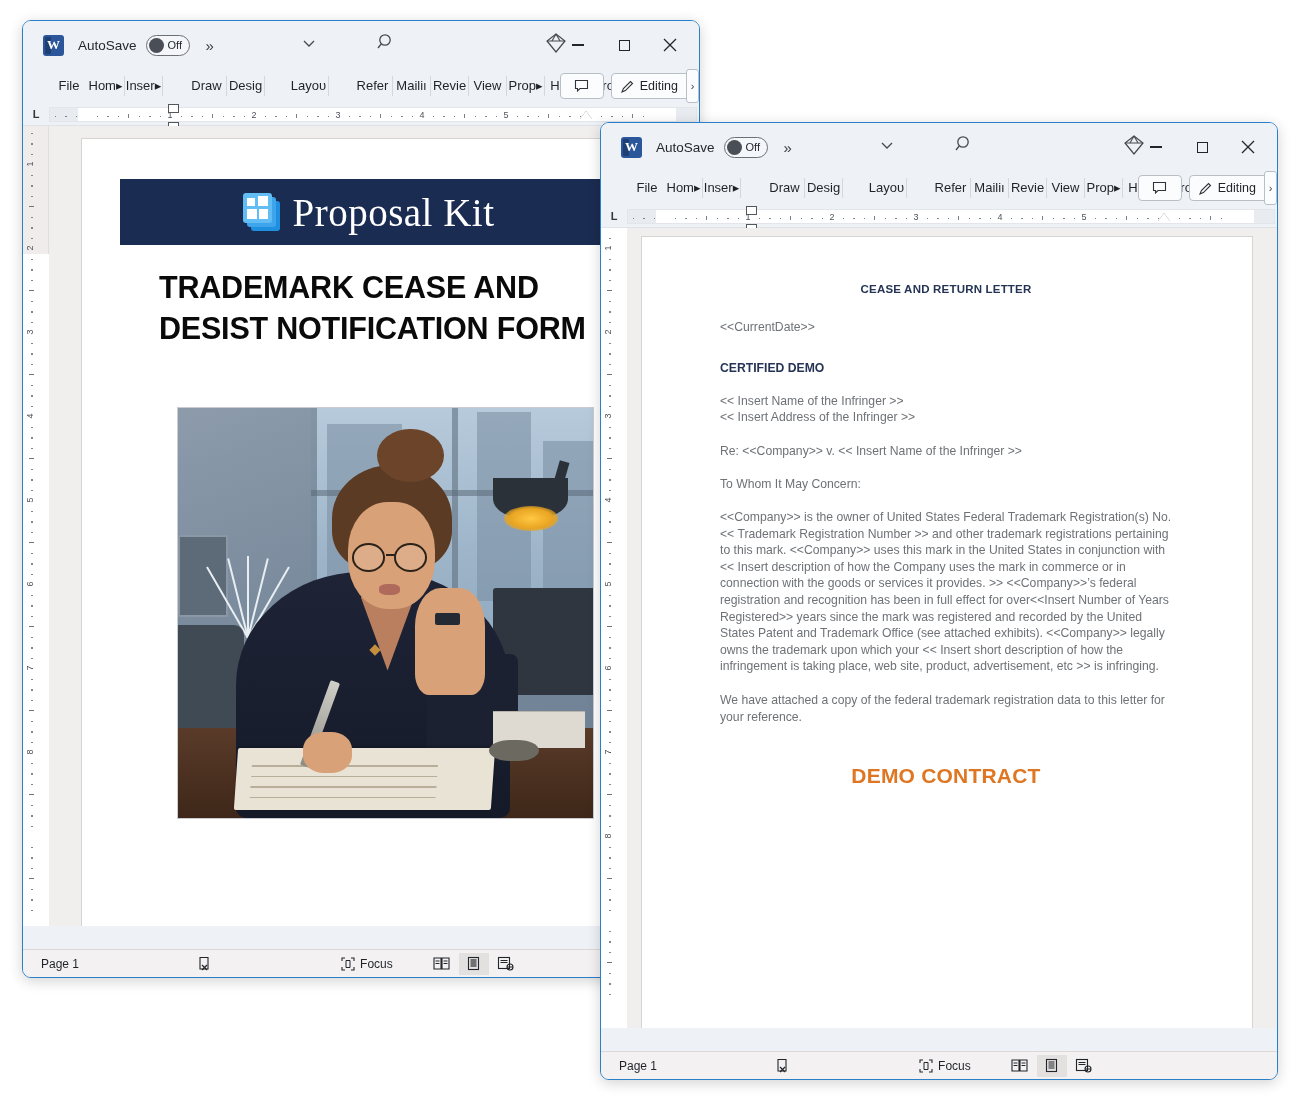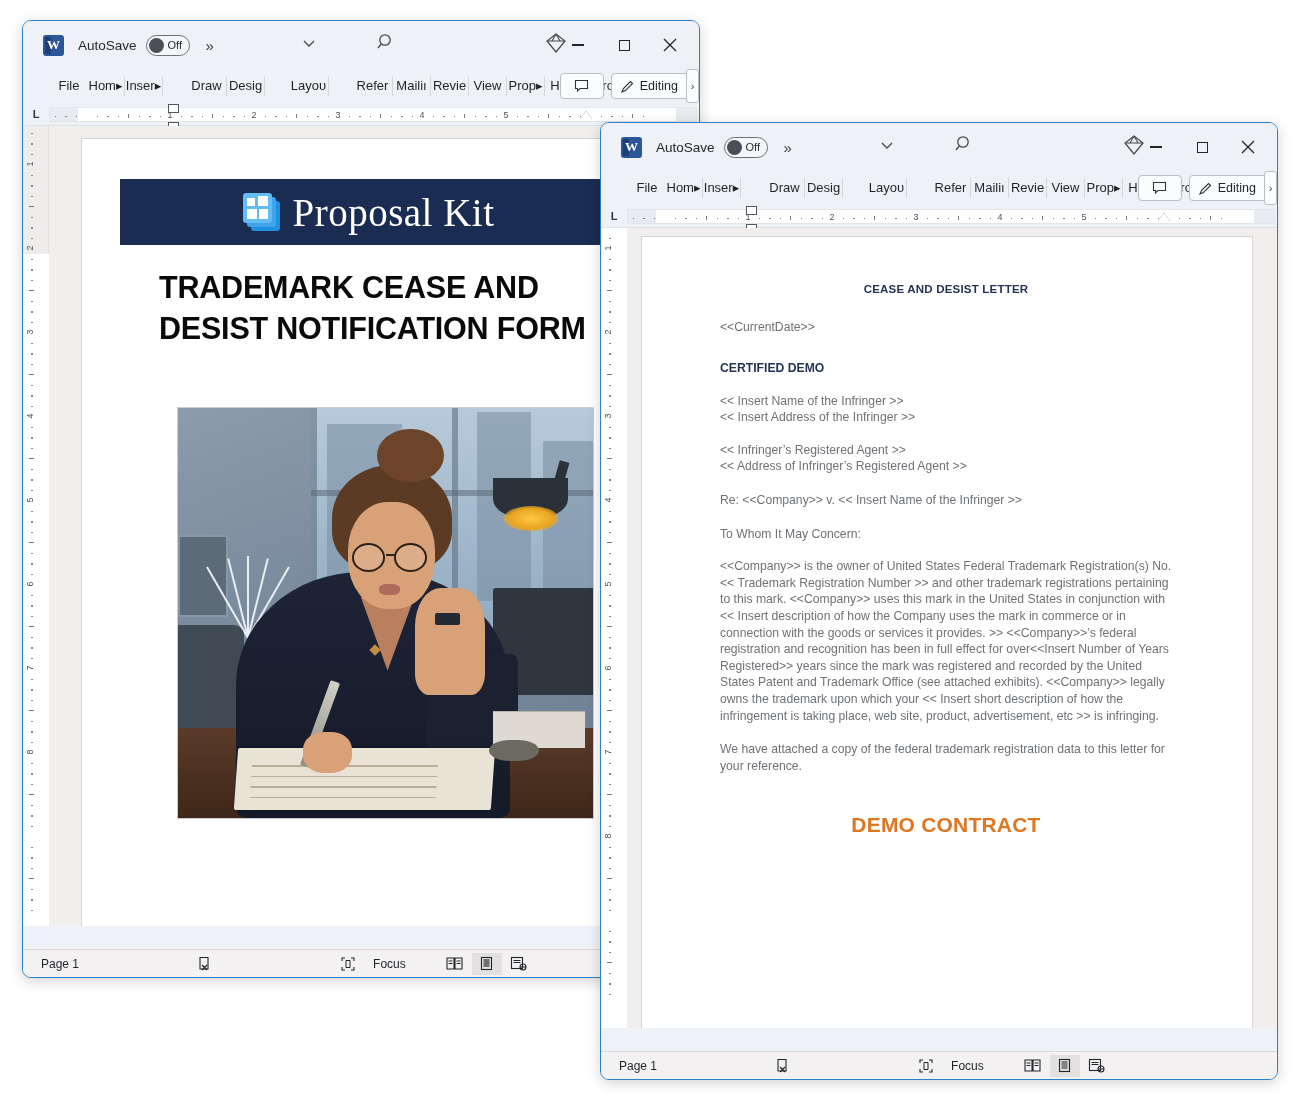--- a/index.html
+++ b/index.html
@@ -311,21 +311,21 @@
   }
 
   
   .statusbar {
     position: absolute; left: 0; bottom: 0; width: 100%; height: 28px;
     background: #f3f1f1; border-top: 1px solid #dcd8d8;
     display: flex; align-items: center; font-size: 12px; color: #1f2328;
   }
   .sb-page { margin-left: 18px; }
   .sb-proof { margin-left: 118px; }
-  .sb-focus { margin-left: 128px; display: flex; align-items: center; gap: 18px; }
+  .sb-focus { margin-left: 128px; display: flex; align-items: center; gap: 5px; }
   .sb-views { margin-left: 34px; display: flex; align-items: center; gap: 2px; }
   .sb-view {
     width: 30px; height: 22px; display: flex; align-items: center; justify-content: center;
   }
   .sb-view.active { background: #e3e0e0; }
 
   
   .vscroll {
     position: absolute; right: 0; top: 0; width: 12px; height: 100%;
     background: #f1eeee;
@@ -916,37 +916,33 @@
             <span class="vnum" style="top: 519px;">7</span>
             <span class="vnum" style="top: 603px;">8</span>
           </div>
       </div>
 
       <div class="canvas">
         <div class="page" style="left:14px; top:8px; width:612px; height:794px;">
 
           <div class="doc2" style="left:78px; top:46px; width:452px;">
 
-            <div class="d2-title">CEASE AND DESIST LETTER</div>
+            <div class="d2-title">CEASE AND RETURN LETTER</div>
 
             <div class="d2-p" style="margin-top:24px">&lt;&lt;CurrentDate&gt;&gt;</div>
 
             <div style="margin-top:25px">
               <div class="d2-p bold">CERTIFIED DEMO</div>
             </div>
 
             <div style="margin-top:17px">
               <div class="d2-p">&lt;&lt; Insert Name of the Infringer &gt;&gt;</div>
               <div class="d2-p">&lt;&lt; Insert Address of the Infringer &gt;&gt;</div>
             </div>
 
-            <div style="margin-top:16px">
-              <div class="d2-p">&lt;&lt; Infringer’s Registered Agent &gt;&gt;</div>
-              <div class="d2-p">&lt;&lt; Address of Infringer’s Registered Agent &gt;&gt;</div>
-            </div>
 
             <div class="d2-p" style="margin-top:17px">Re: &lt;&lt;Company&gt;&gt; v. &lt;&lt; Insert Name of the Infringer &gt;&gt;</div>
 
             <div class="d2-p" style="margin-top:17px">To Whom It May Concern:</div>
 
             <div class="d2-p" style="margin-top:16px">&lt;&lt;Company&gt;&gt; is the owner of United States Federal Trademark Registration(s) No. &lt;&lt; Trademark Registration Number &gt;&gt; and other trademark registrations pertaining to this mark. &lt;&lt;Company&gt;&gt; uses this mark in the United States in conjunction with &lt;&lt; Insert description of how the Company uses the mark in commerce or in connection with the goods or services it provides. &gt;&gt; &lt;&lt;Company&gt;&gt;’s federal registration and recognition has been in full effect for over&lt;&lt;Insert Number of Years Registered&gt;&gt; years since the mark was registered and recorded by the United States Patent and Trademark Office (see attached exhibits). &lt;&lt;Company&gt;&gt; legally owns the trademark upon which your &lt;&lt; Insert short description of how the infringement is taking place, web site, product, advertisement, etc &gt;&gt; is infringing.</div>
 
             <div class="d2-p" style="margin-top:17px">We have attached a copy of the federal trademark registration data to this letter for your reference.</div>
 
 

